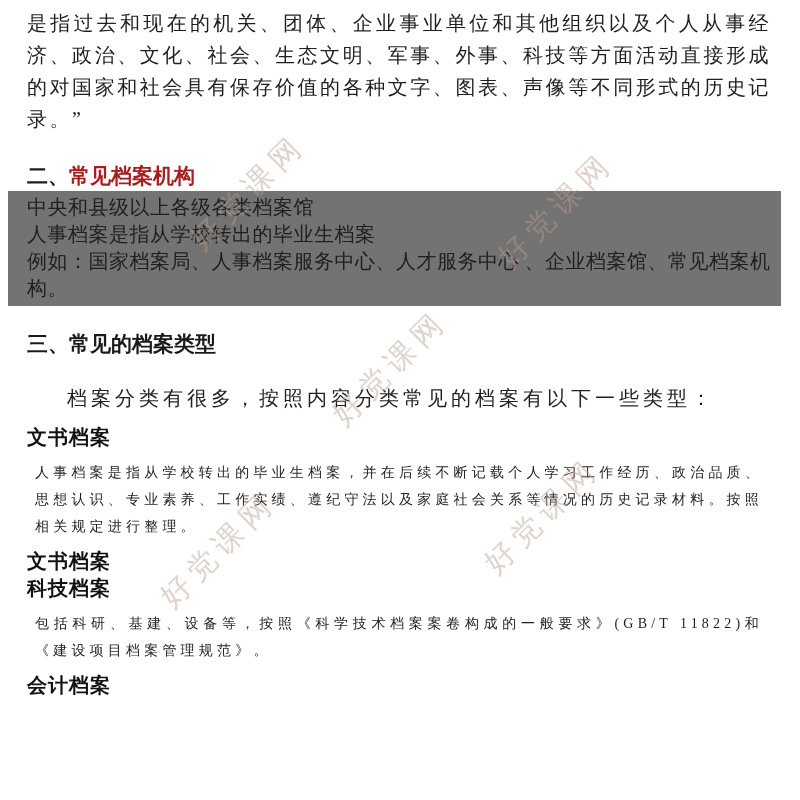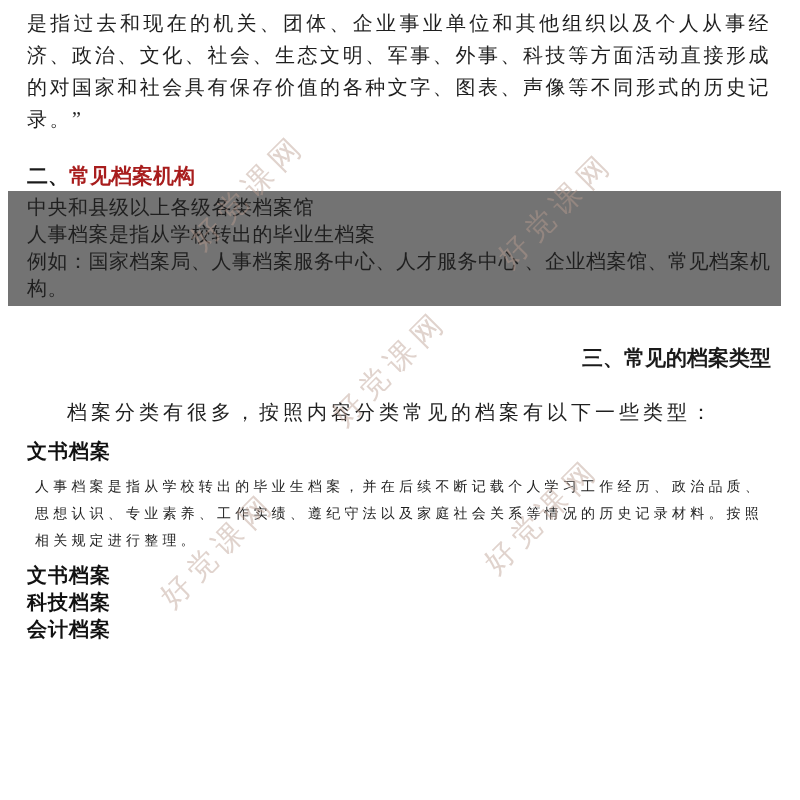--- a/index.html
+++ b/index.html
@@ -25,21 +25,21 @@
   
   .sec-head {
     margin: 28px 0 2px 0;
     font-family: "Liberation Sans", "DejaVu Sans", sans-serif;
     font-weight: bold;
     font-size: 21px;
     line-height: 26px;
     color: #1a1a1a;
   }
   .sec-head .sec-title-red { color: #a81d1d; }
-  .sec-head-3 { margin: 39px 0 0 0; text-align: right; }
+  .sec-head-3 { margin: 25px 0 0 0; }
   
   .highlight {
     margin: 0 -10px 0 -19px;
     padding: 3px 10px 4px 19px;
     background: #737373;
     font-size: 20px;
     line-height: 27px;
     letter-spacing: 0.5px;
   }
   .highlight .hl-line { min-height: 27px; }
@@ -112,20 +112,21 @@
     <div class="type-name">文书档案</div>
     <p class="type-desc">人事档案是指从学校转出的毕业生档案，并在后续不断记载个人学习工作经历、政治品质、思想认识、专业素养、工作实绩、遵纪守法以及家庭社会关系等情况的历史记录材料。按照相关规定进行整理。</p>
   </div>
 
   <div>
     <div class="type-name">文书档案</div>
   </div>
 
   <div>
     <div class="type-name">科技档案</div>
+    <p class="type-desc">包括科研、基建、设备等，按照《科学技术档案案卷构成的一般要求》(GB/T 11822)和《建设项目档案管理规范》。</p>
   </div>
 
   <div>
     <div class="type-name">会计档案</div>
   </div>
 
   <div class="watermark-layer" id="wm-layer">
       <div class="wm" style="left: 248px; top: 192px; color: rgba(186, 158, 144, 0.45);">好党课网</div>
       <div class="wm" style="left: 556px; top: 210px; color: rgba(186, 158, 144, 0.45);">好党课网</div>
       <div class="wm" style="left: 390px; top: 368px; color: rgba(186, 158, 144, 0.45);">好党课网</div>

